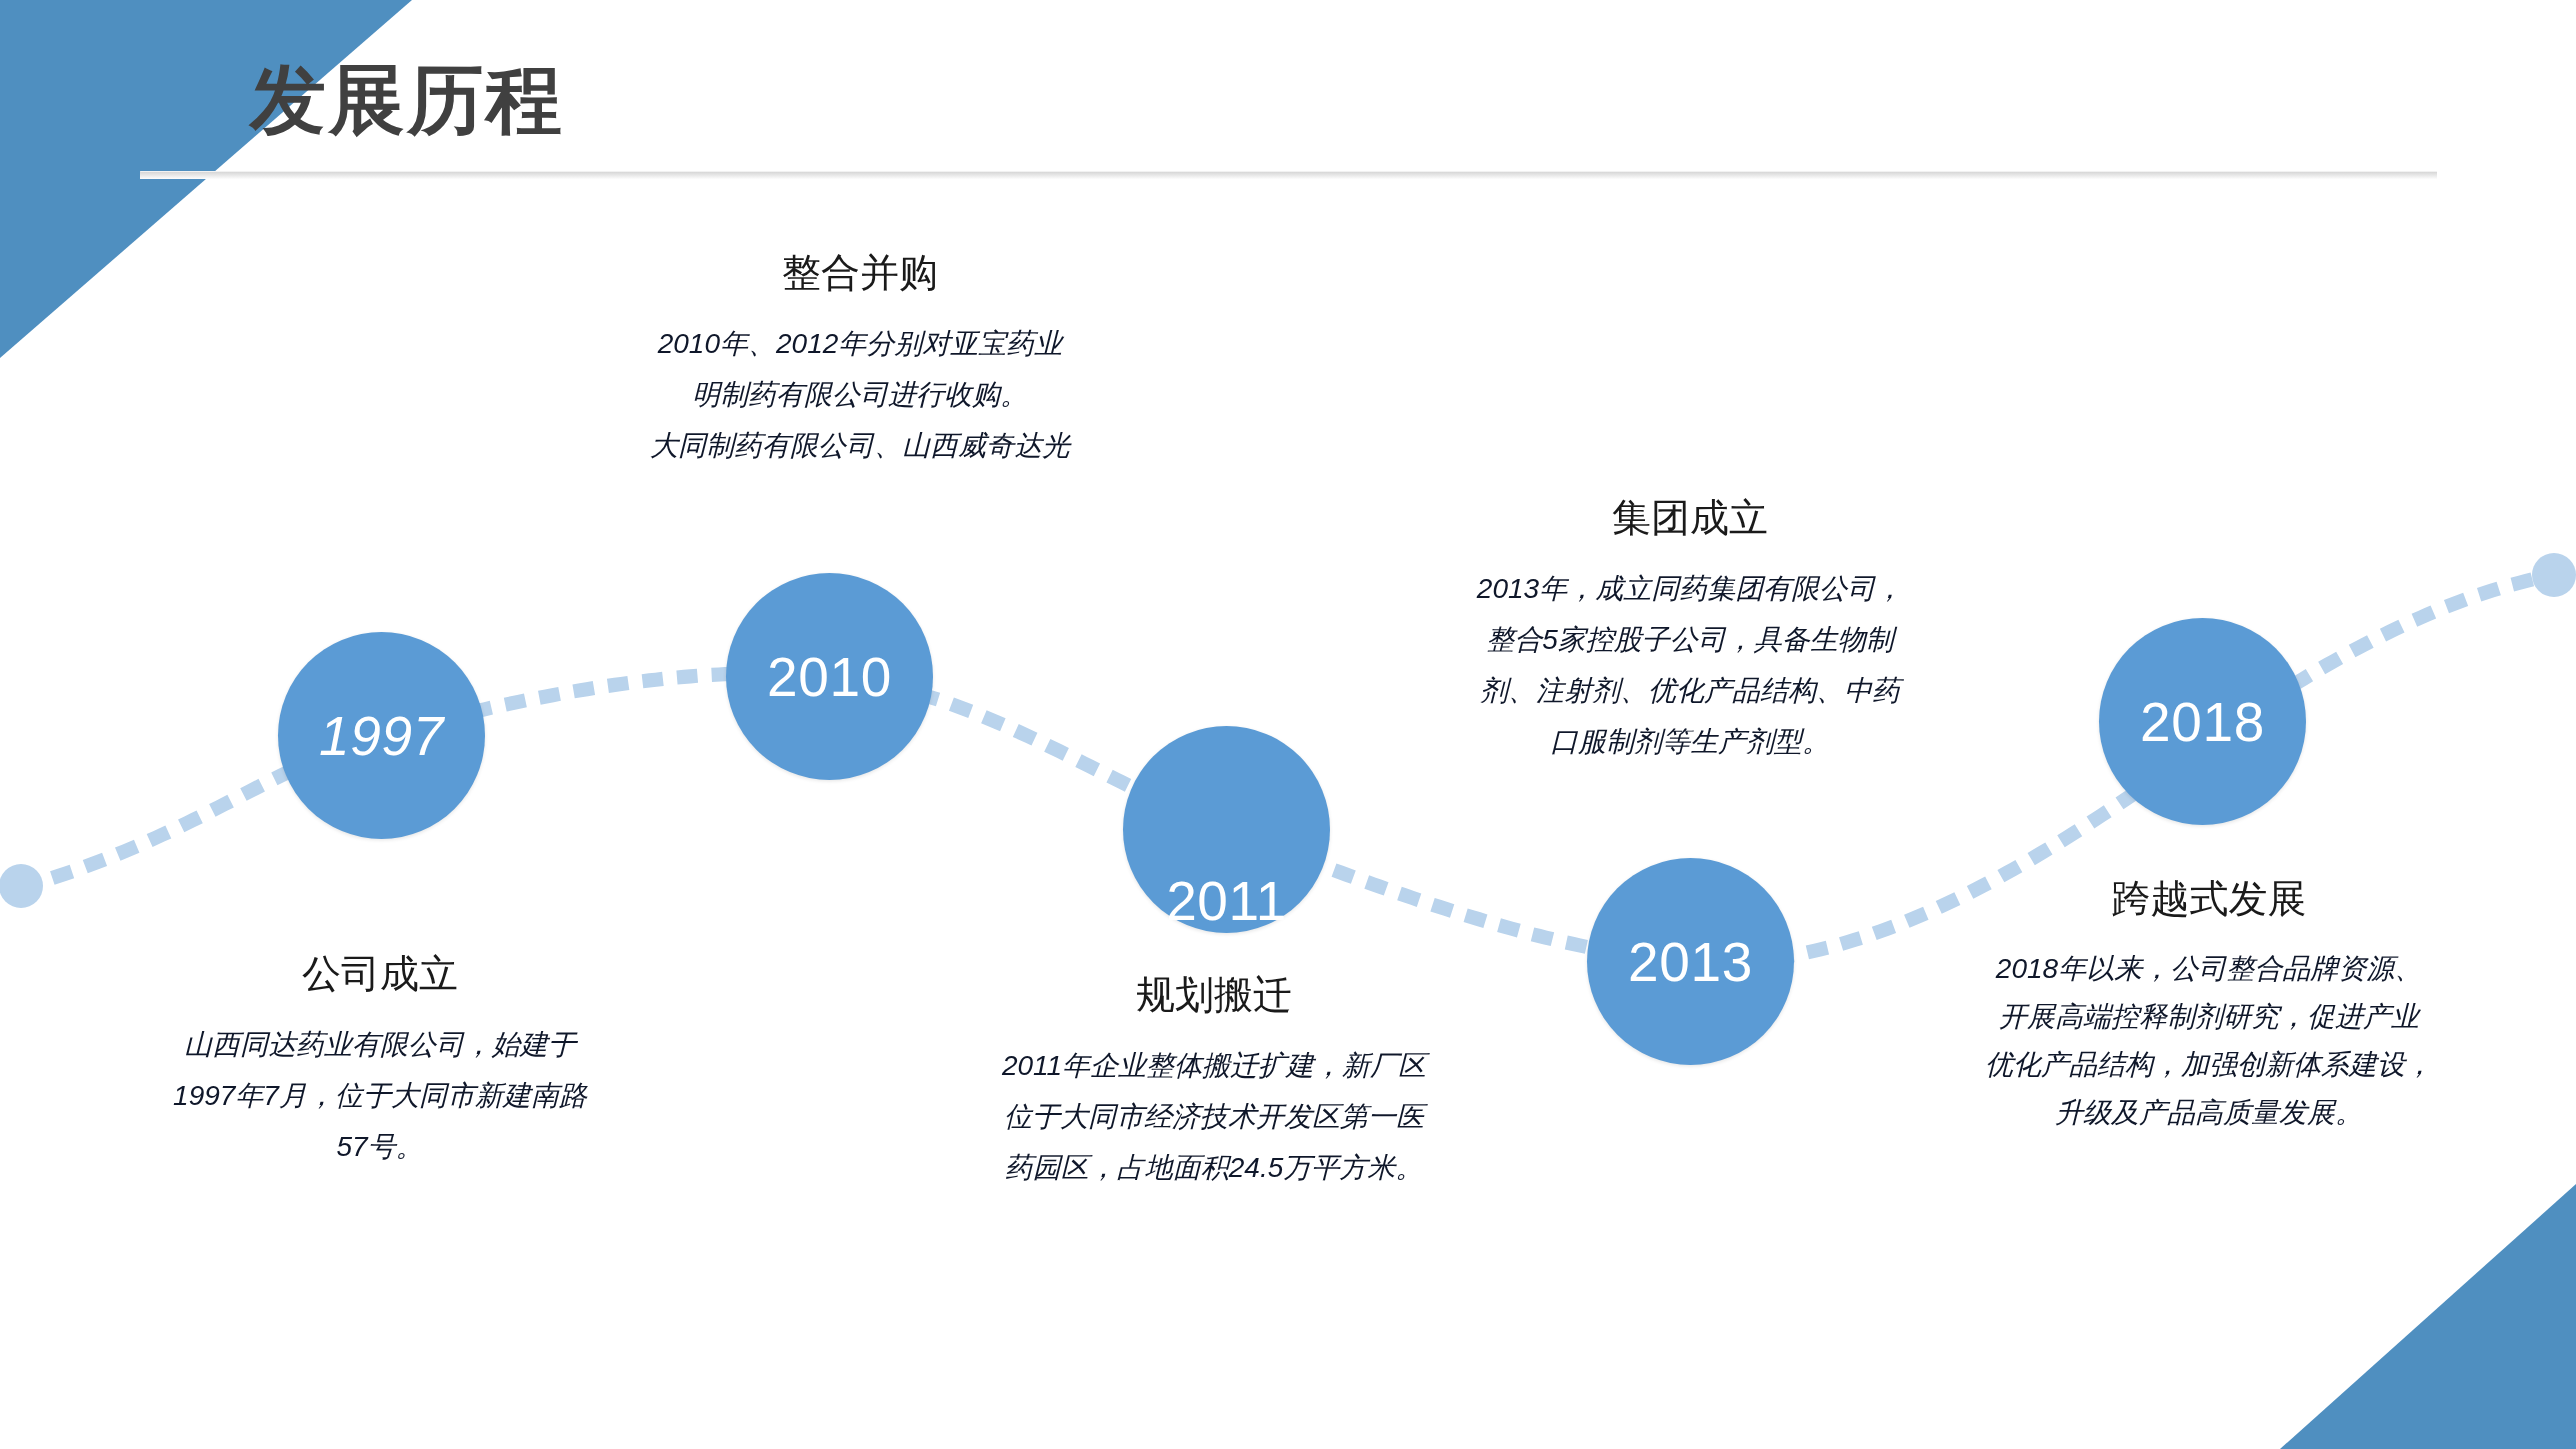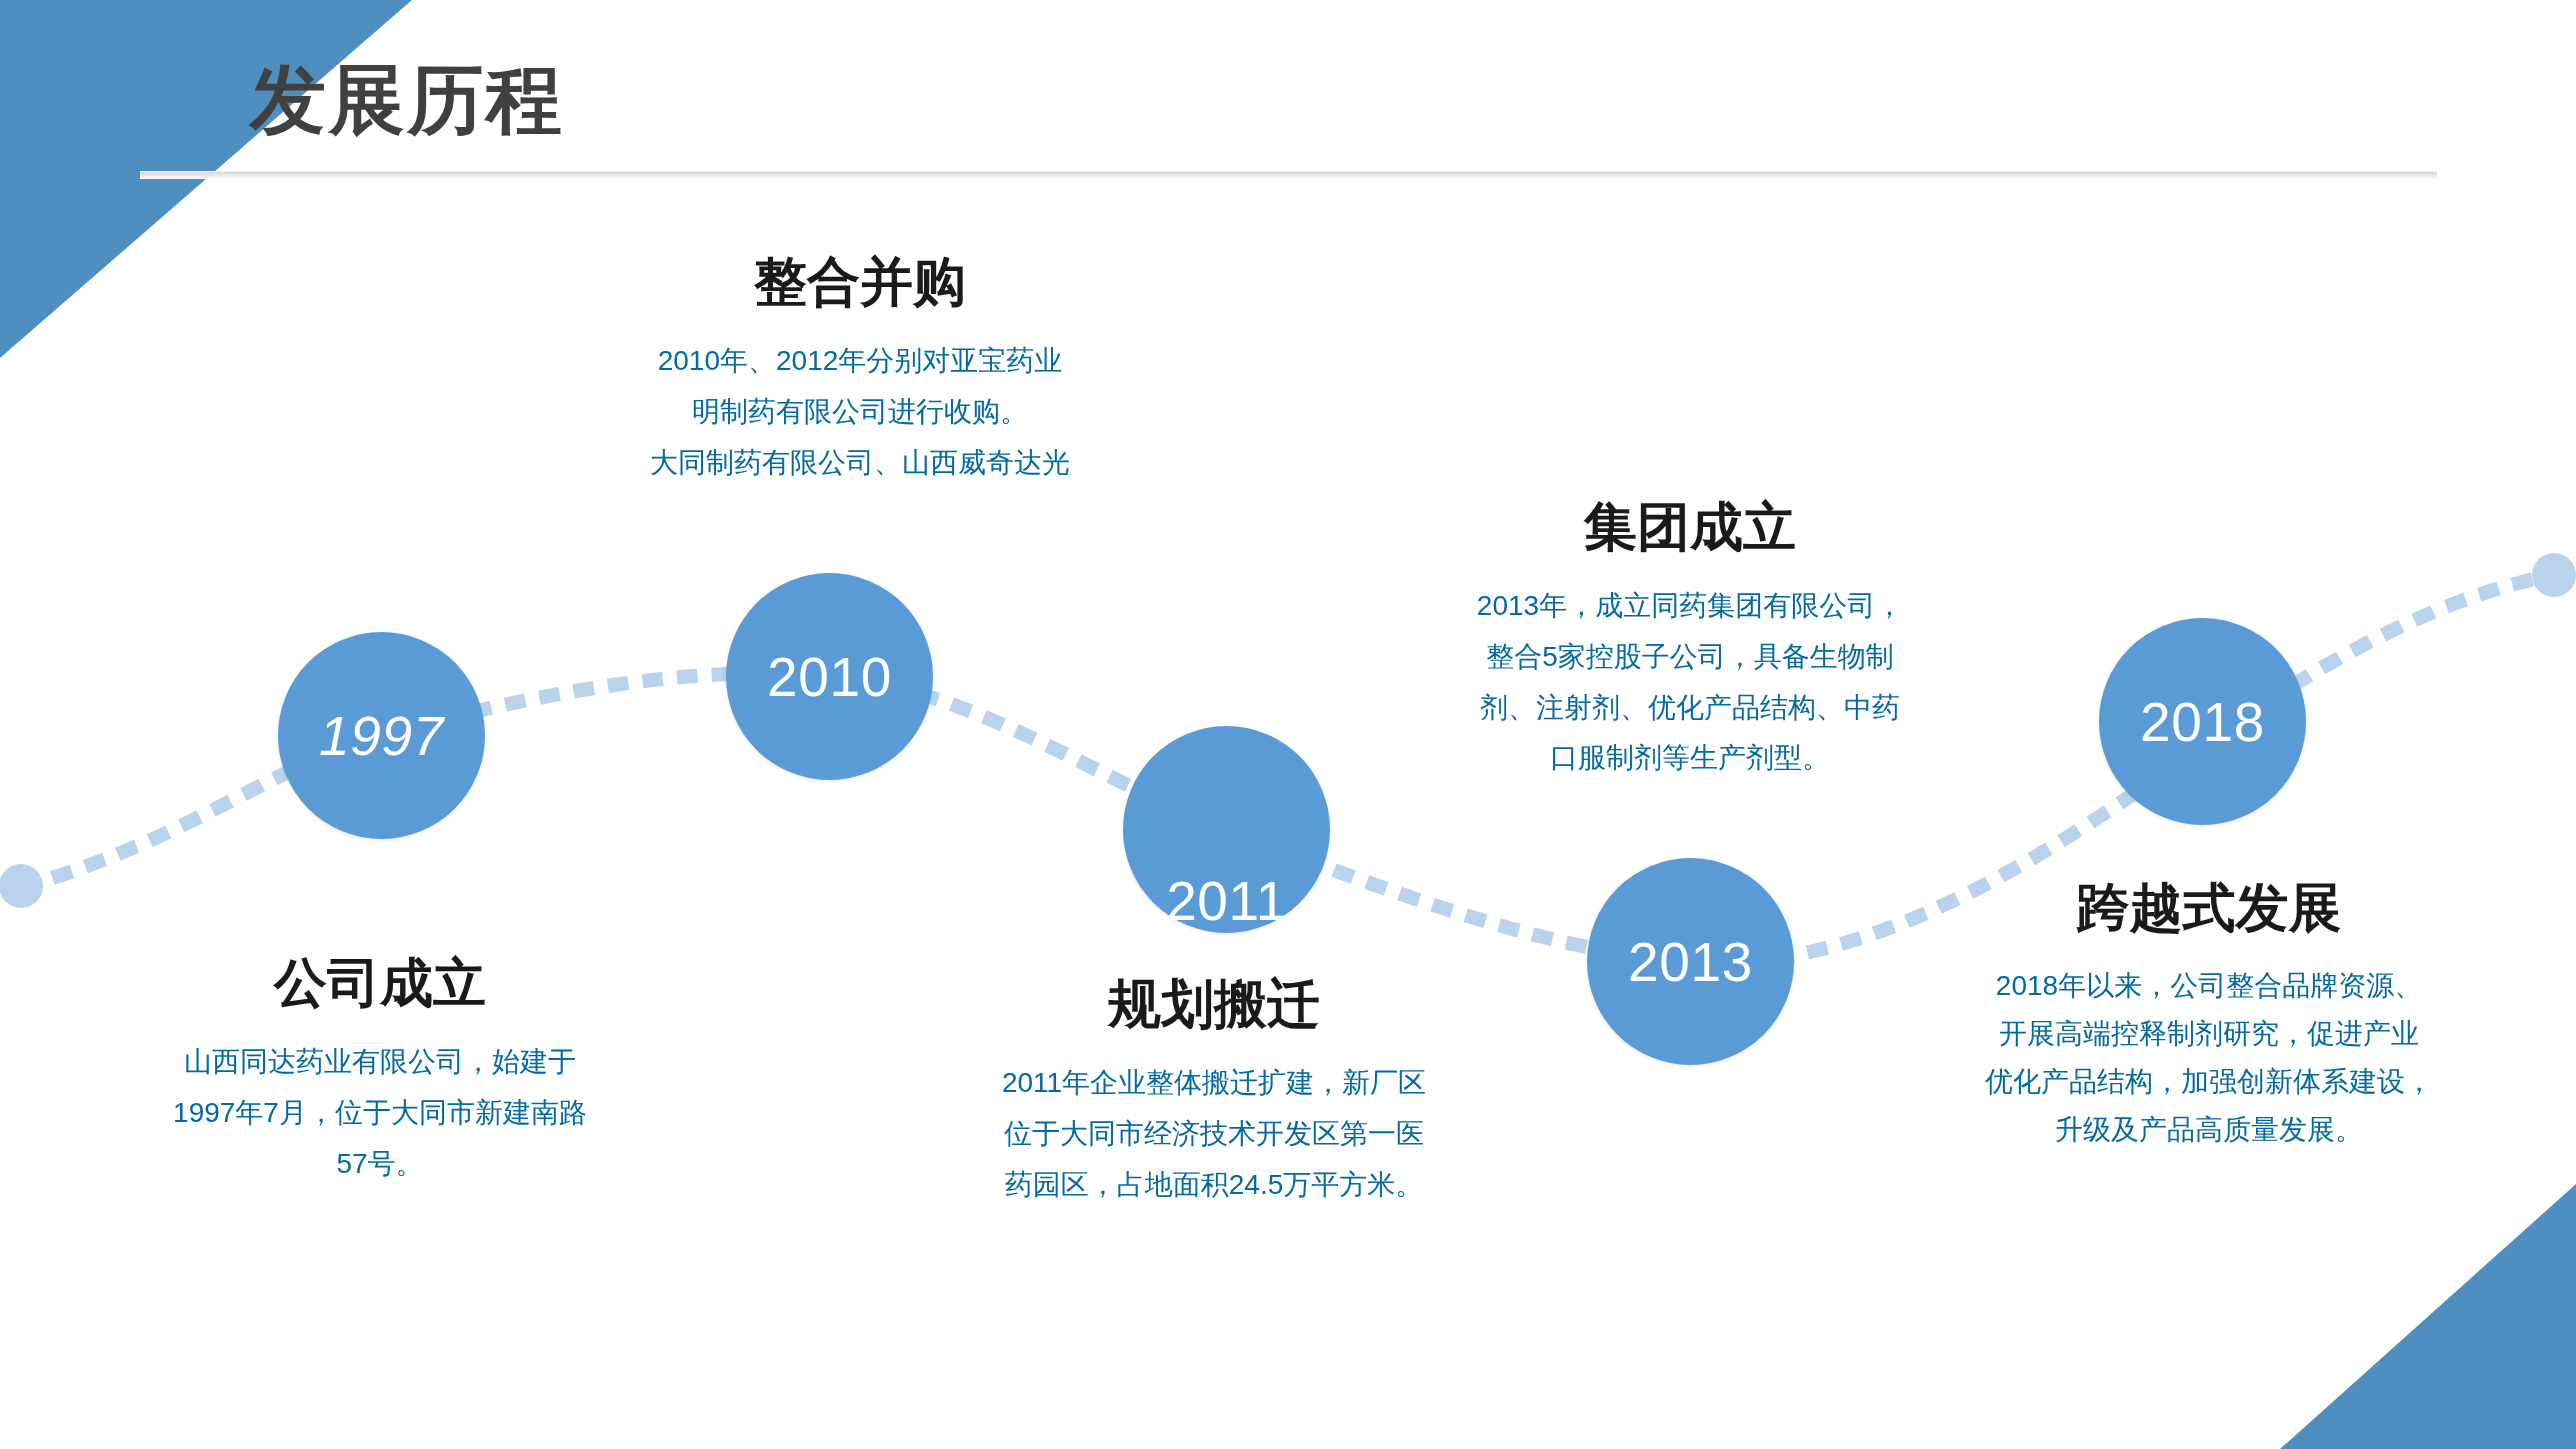--- a/index.html
+++ b/index.html
@@ -58,25 +58,25 @@
   #node-2018{left:2099px;top:618px;}
 
   
   .endpoint-dot{position:absolute;width:44px;height:44px;border-radius:50%;background:#b9d3ec;}
   #endpoint-left{left:-0.6px;top:864px;}
   #endpoint-right{left:2532px;top:553px;}
 
   
   .milestone{position:absolute;text-align:center;color:#111;}
   .milestone-heading{
-    font-size:53px;font-weight:bold;color:#1a1a1a;line-height:1.2;
+    font-size:39px;font-weight:normal;color:#1a1a1a;line-height:1.2;
     margin-bottom:22px;white-space:nowrap;
   }
   .milestone-body{
-    font-size:28px;font-weight:400;color:#0369a1;line-height:1.82;
+    font-size:28px;font-weight:400;color:#0f172a;line-height:1.82;font-style:italic;
   }
 
   #ms-1997{left:58px;top:951px;width:644px;}
   #ms-2010{left:535px;top:250px;width:650px;}
   #ms-2011{left:889px;top:972px;width:650px;}
   #ms-2013{left:1365px;top:495px;width:650px;}
   #ms-2018{left:1884px;top:876px;width:650px;}
   #ms-2018 .milestone-body{line-height:1.72;}
   #ms-2013 .milestone-body{line-height:1.82;}
 </style>

